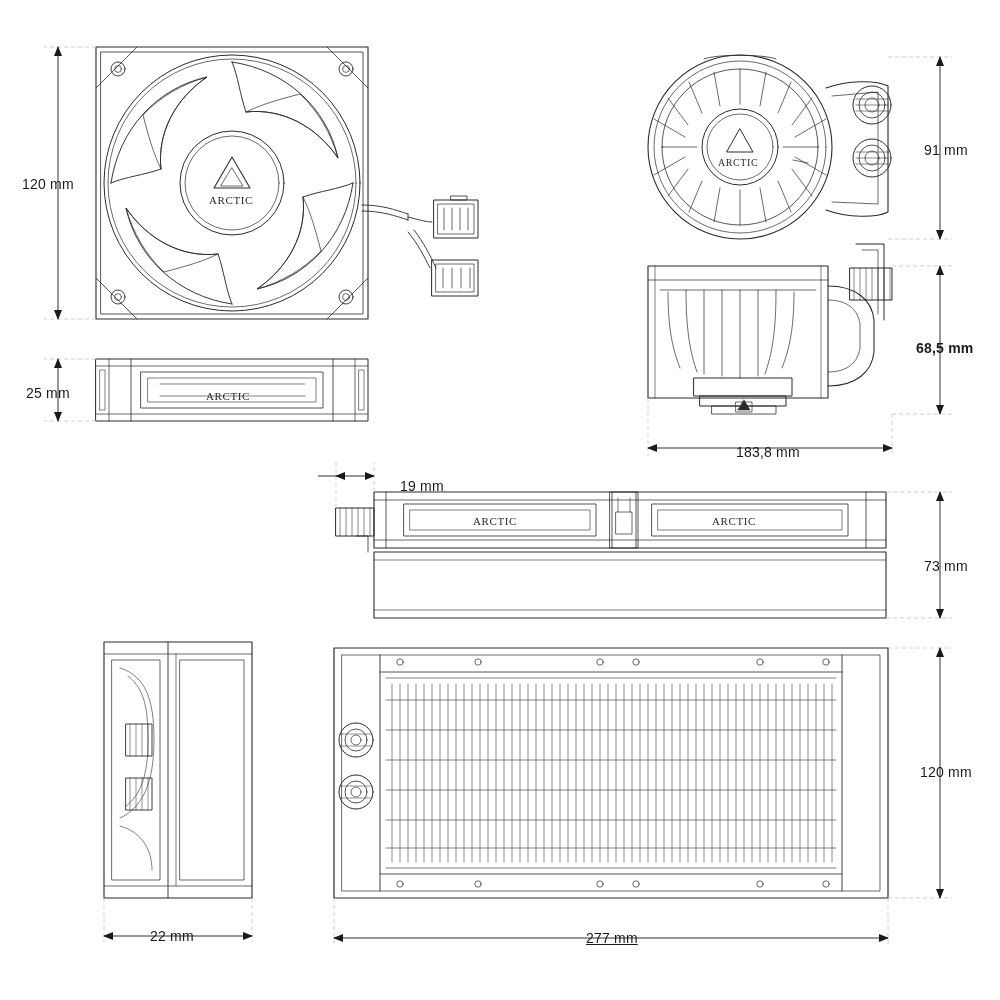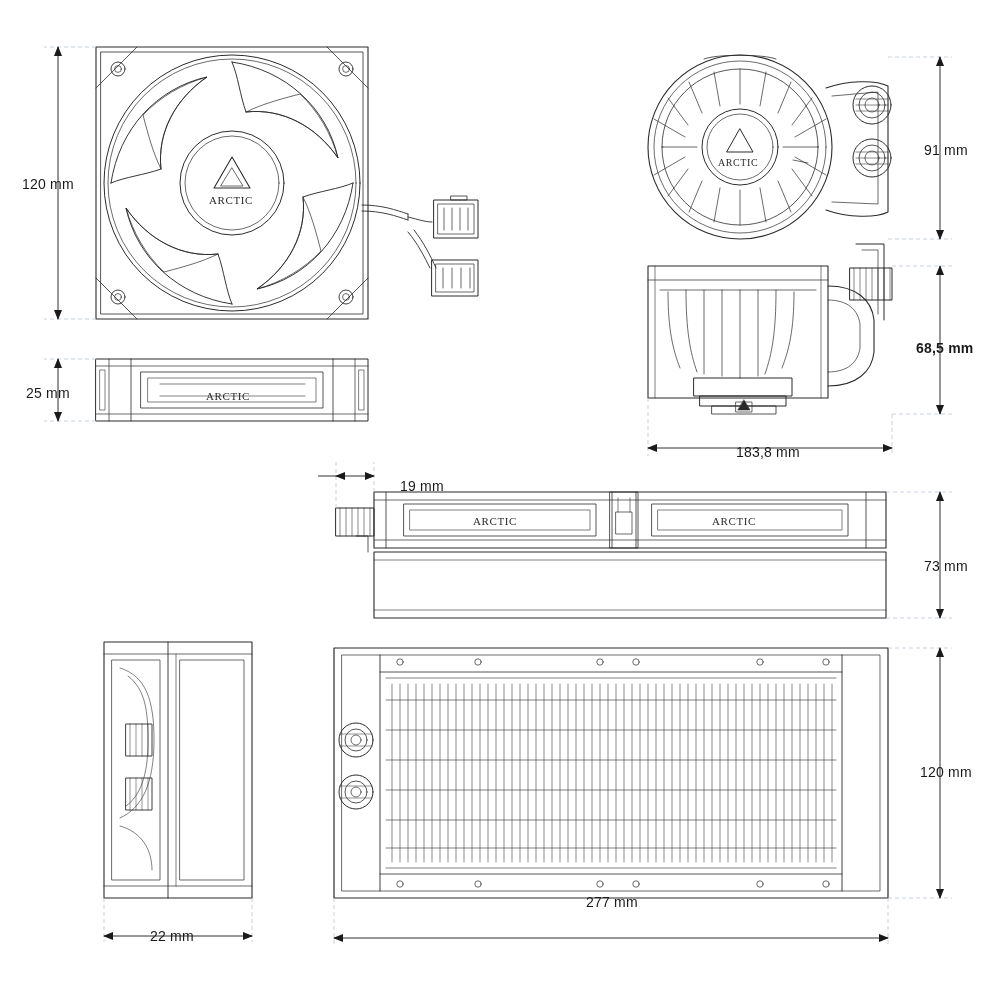--- a/index.html
+++ b/index.html
@@ -445,21 +445,21 @@
   <div class="dimtext" style="left:736px; top:444px;">183,8 mm</div>
 
   <div class="dimtext" style="left:400px; top:468px;margin-top:10px;">19 mm</div>
 
   <div class="dimtext" style="left:924px; top:558px;">73 mm</div>
 
   <div class="dimtext" style="left:920px; top:764px;">120 mm</div>
 
   <div class="dimtext" style="left:150px; top:928px;">22 mm</div>
 
-  <div class="dimtext" style="left:586px; top:894px;">277 mm</div>
+  <div class="dimtext" style="left:586px; top:930px;text-decoration:underline;">277 mm</div>
 
   <div class="label-arctic" style="left:209px; top:194px; font-size:11px;">ARCTIC</div>
 
   <div class="label-arctic" style="left:206px; top:390px; font-size:11px;">ARCTIC</div>
 
   <div class="label-arctic" style="left:718px; top:157px; font-size:10px;">ARCTIC</div>
 
   <div class="label-arctic" style="left:473px; top:515px; font-size:11px;">ARCTIC</div>
 
   <div class="label-arctic" style="left:712px; top:515px; font-size:11px;">ARCTIC</div>

